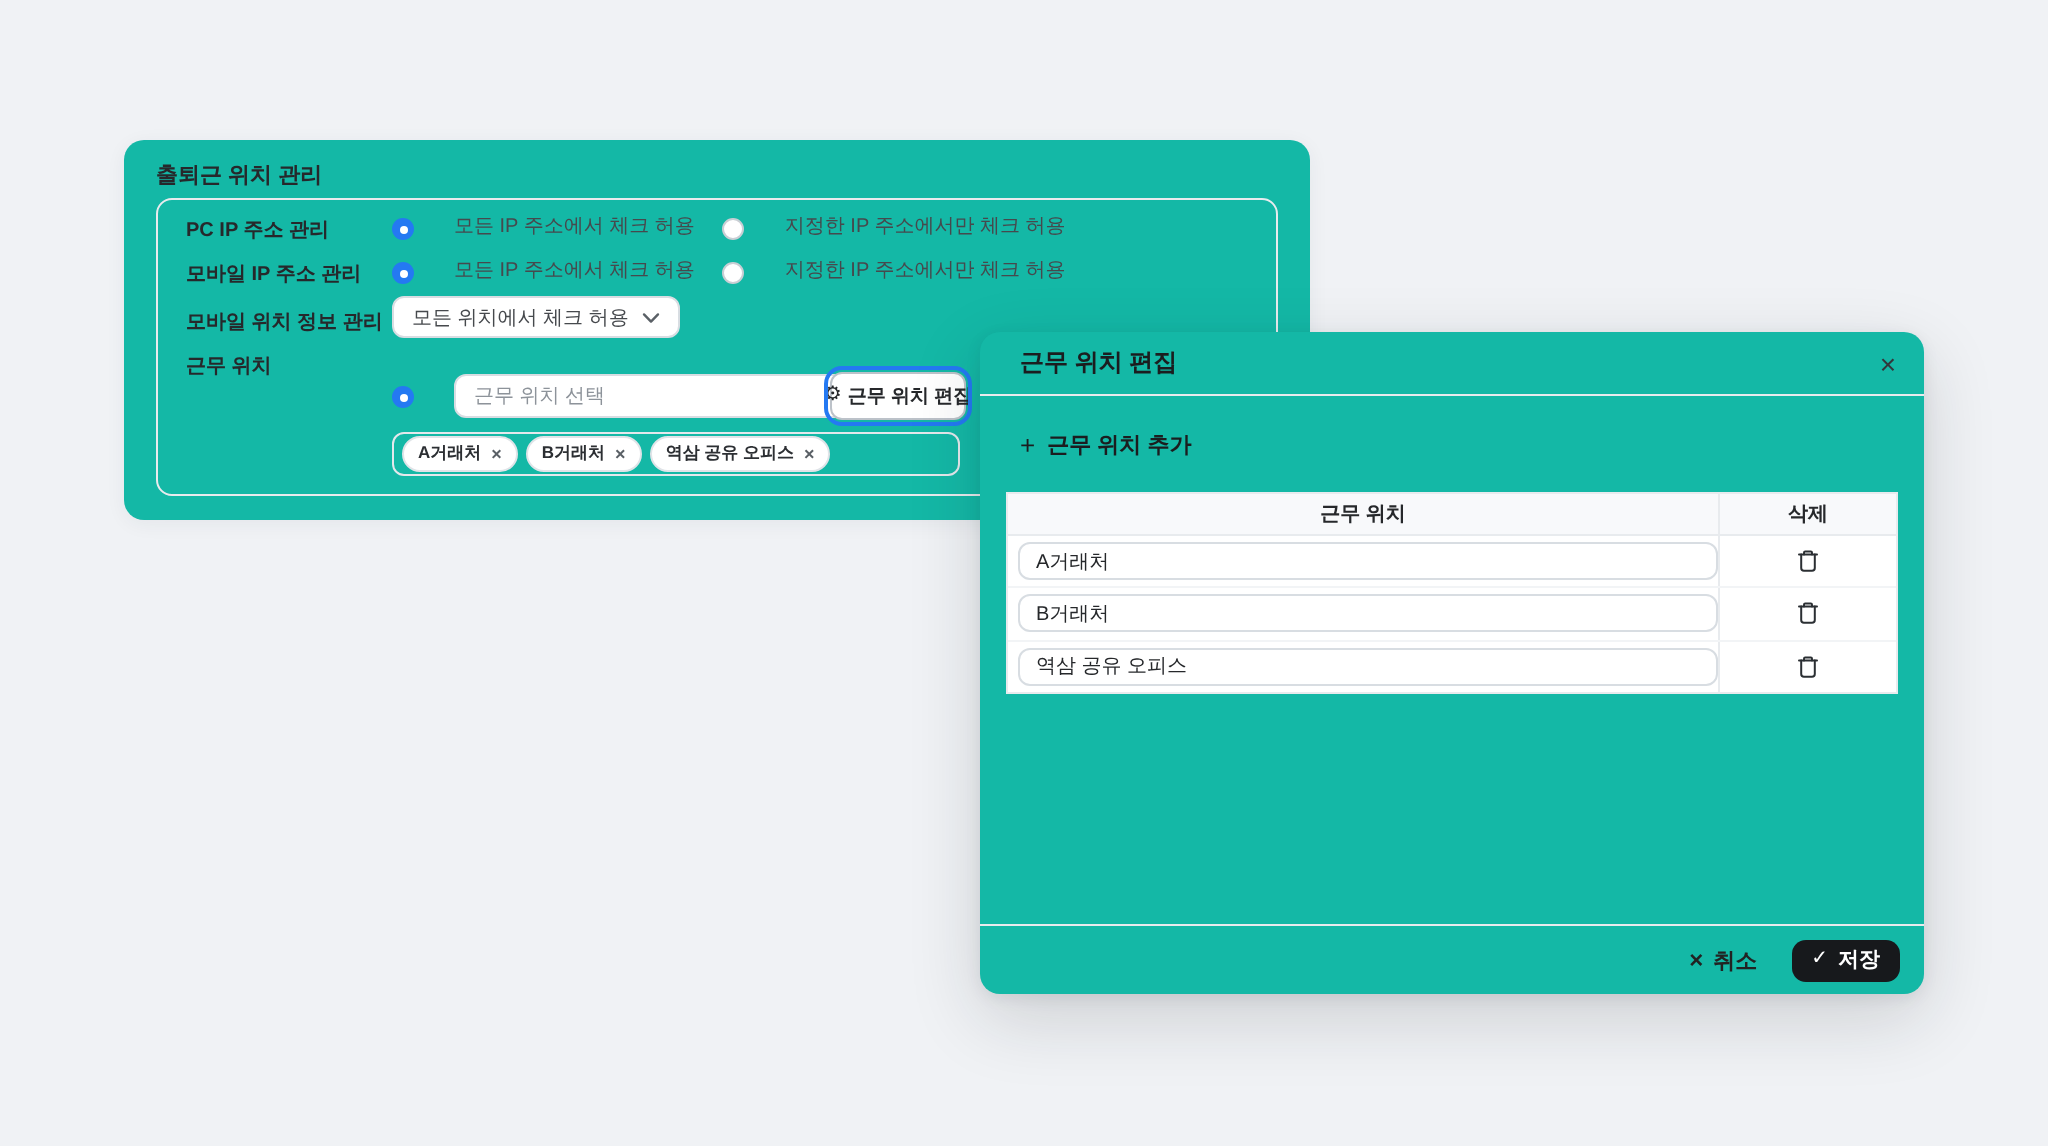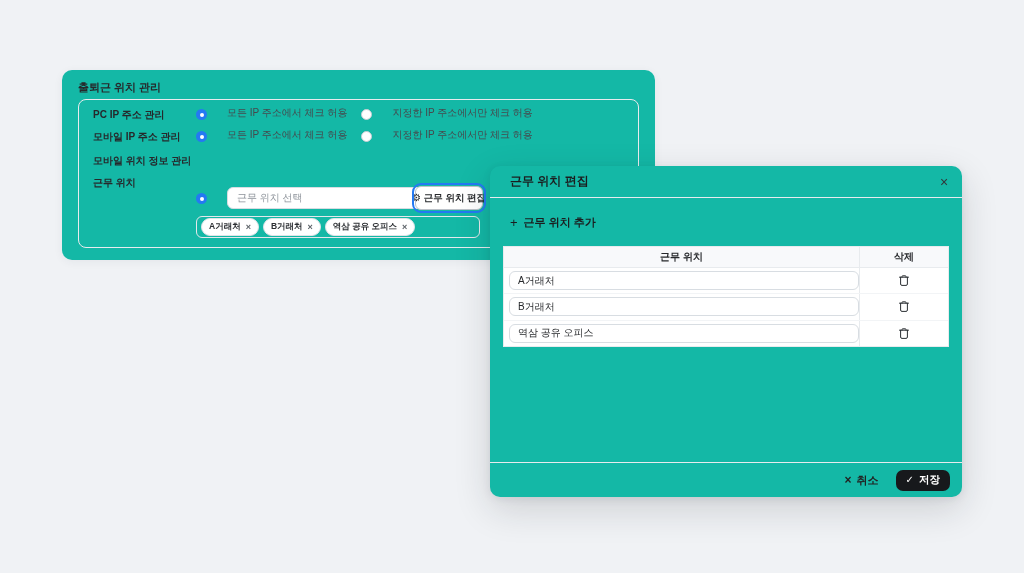--- a/index.html
+++ b/index.html
@@ -139,20 +139,26 @@
         <span class="rdot on"></span>
         <span class="rlabel">모든 IP 주소에서 체크 허용</span>
       </label>
       <label class="radio">
         <span class="rdot off"></span>
         <span class="rlabel">지정한 IP 주소에서만 체크 허용</span>
       </label>
     </div>
 
     <div class="row-label" style="top:54px">모바일 위치 정보 관리</div>
+    <div class="ctrl select sel-1" style="top:48px">
+      <span>모든 위치에서 체크 허용</span>
+      <svg class="chev" width="9" height="6" viewBox="0 0 9 6">
+          <path d="M1 1.2 L4.5 4.8 L8 1.2" stroke="#5a6066" fill="none" stroke-width="1.2" stroke-linecap="round" stroke-linejoin="round"></path>
+        </svg>
+    </div>
 
     <div class="row-label" style="top:76px">근무 위치</div>
     <div class="ctrl radio-group" style="top:90px">
       <label class="radio">
         <span class="rdot on"></span>
         <span class="rlabel">사용</span>
       </label>
       <label class="radio">
         <span class="rdot off"></span>
         <span class="rlabel">사용 안 함</span>

